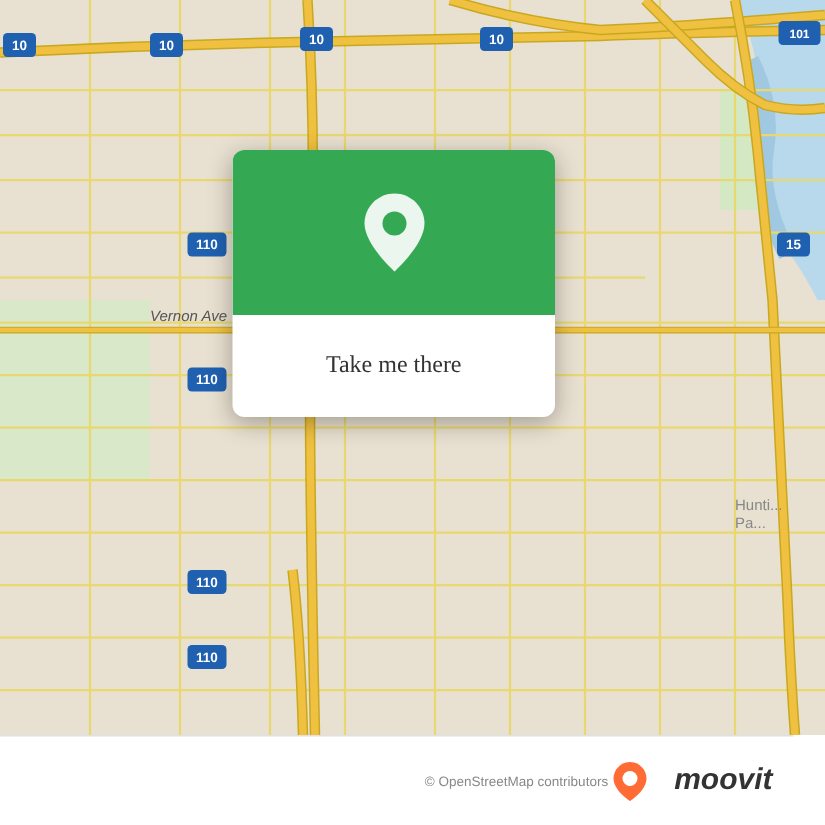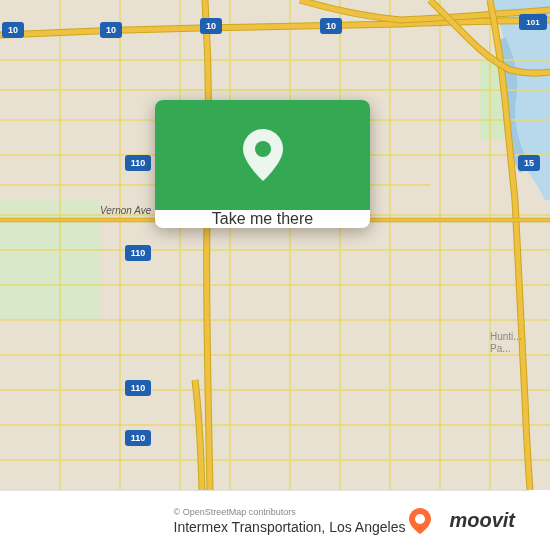--- a/index.html
+++ b/index.html
@@ -43,22 +43,23 @@
     #popup-header {
       background: #34a853;
       width: 100%;
       height: 110px;
       display: flex;
       align-items: center;
       justify-content: center;
     }
 
     #popup-body {
-      padding: 0 16px;
+      padding: 25px 16px;
       text-align: center;
+      font-family: Liberation Serif, serif;
     }
 
     #popup-button {
       display: inline-block;
       color: #333;
       font-size: 16px;
       font-weight: 500;
       cursor: pointer;
     }
 
@@ -218,21 +219,20 @@
     </div>
     <div id="popup-body">
       <span id="popup-button">Take me there</span>
     </div>
   </div>
 </div>
 
 <div id="bottom-bar">
   <div id="bottom-left">
     <span id="attribution">© OpenStreetMap contributors</span>
-    <span id="place-name">Intermex Transportation, Los Angeles</span>
   </div>
   <div id="moovit-logo">
 
     <svg width="30" height="30" viewBox="0 0 30 30">
       <path d="M15 2 C9 2 4 7 4 13 C4 21 15 28 15 28 C15 28 26 21 26 13 C26 7 21 2 15 2 Z" fill="#ff6b35"></path>
       <circle cx="15" cy="13" r="5" fill="white"></circle>
     </svg>
     <span class="moovit-text">moovit</span>
   </div>
 </div>

